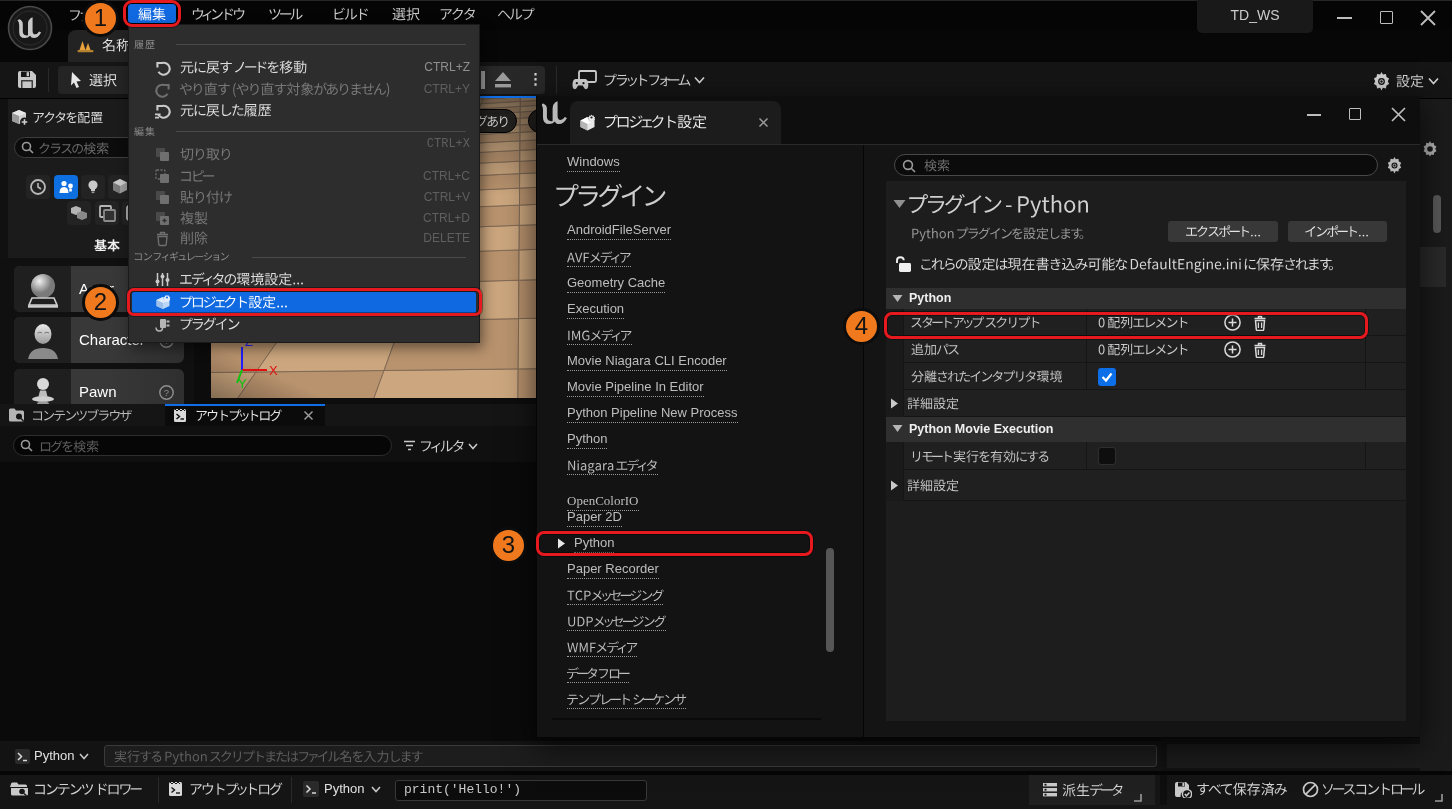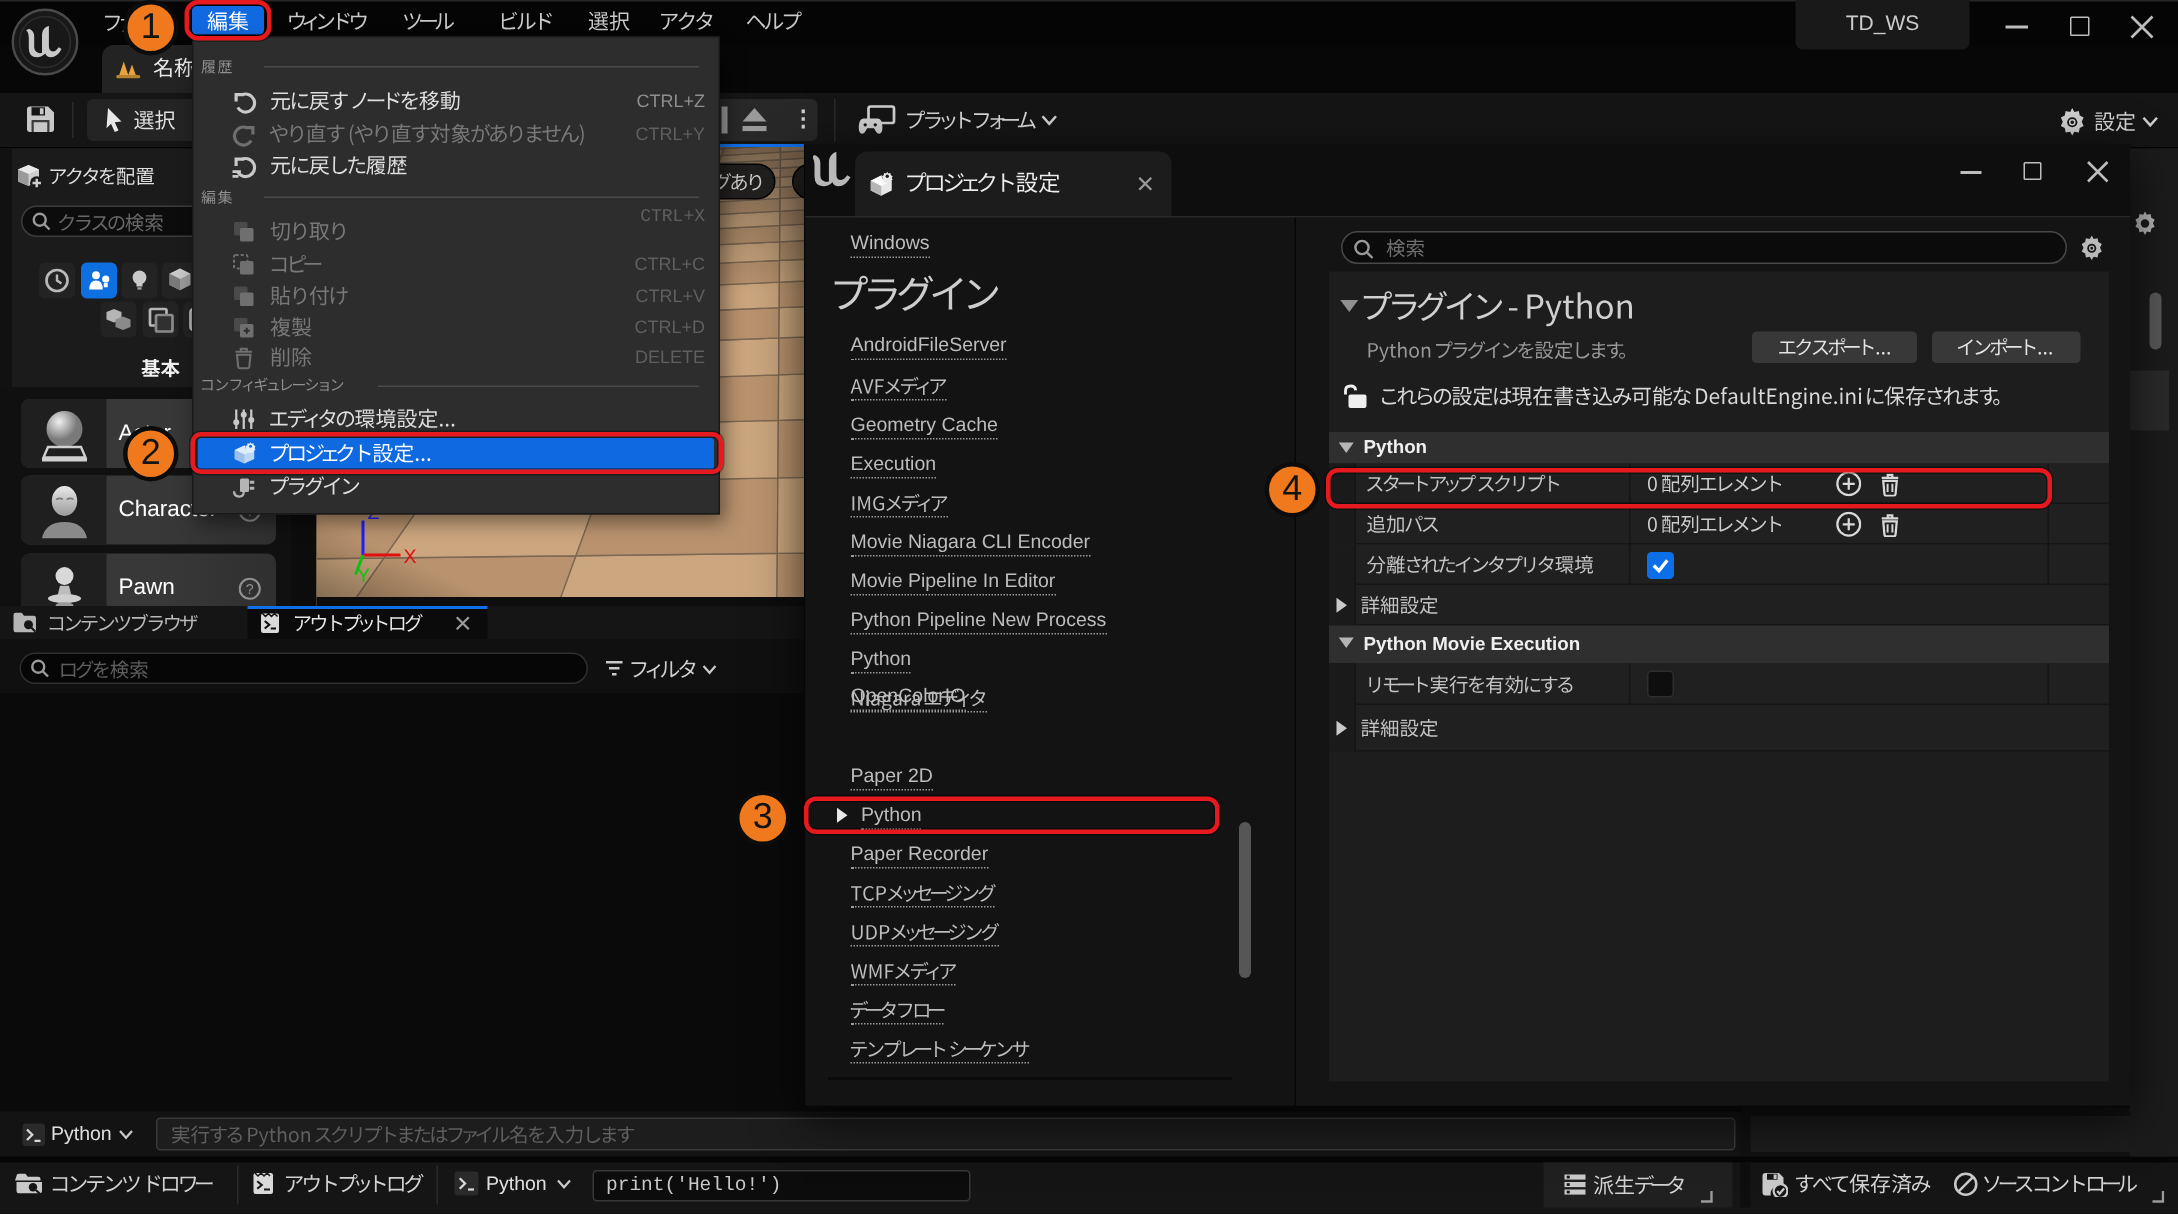--- a/index.html
+++ b/index.html
@@ -783,21 +783,21 @@
       <use href="#g86" x="212.5"></use>
       <use href="#g88" x="268.8"></use>
       <use href="#g86" x="307.6"></use>
       <use href="#g89" x="372.1"></use>
       <use href="#g67" x="457.1"></use>
       <use href="#g7" x="530.6"></use>
       <use href="#g17" x="604.1"></use>
     </g>
   </svg>
 <div class="a" style="left:567px;top:474px;width:91px;height:1px;border-bottom:1px dotted #9a9a9a"></div>
-<span class="a" style="left:567px;top:456px;font-family:Liberation Sans, sans-serif;font-size:13px;font-weight:normal;color:#bdbdbd;border-bottom:1px dotted #9a9a9a;padding-bottom:1px;line-height:15.6px;white-space:nowrap">OpenColorIO</span>
+<span class="a" style="left:567px;top:493px;font-family:Liberation Serif, serif;font-size:13px;font-weight:normal;color:#bdbdbd;border-bottom:1px dotted #9a9a9a;padding-bottom:1px;line-height:15.6px;white-space:nowrap">OpenColorIO</span>
 <span class="a" style="left:567px;top:509.2px;font-family:'Liberation Sans',sans-serif;font-size:13px;font-weight:normal;color:#bdbdbd;border-bottom:1px dotted #9a9a9a;padding-bottom:1px;line-height:15.6px;white-space:nowrap">Paper 2D</span>
 <svg class="a" style="left:557px;top:538px" width="9" height="11" viewBox="0 0 9 11">
     <path d="M1 0.5 L8 5.5 L1 10.5 Z" fill="#e8e8e8"></path>
   </svg>
 <span class="a" style="left:574px;top:535.2px;font-family:'Liberation Sans',sans-serif;font-size:13px;font-weight:normal;color:#bdbdbd;border-bottom:1px dotted #9a9a9a;padding-bottom:1px;line-height:15.6px;white-space:nowrap">Python</span>
 <span class="a" style="left:567px;top:561.2px;font-family:'Liberation Sans',sans-serif;font-size:13px;font-weight:normal;color:#bdbdbd;border-bottom:1px dotted #9a9a9a;padding-bottom:1px;line-height:15.6px;white-space:nowrap">Paper Recorder</span>
 <svg class="a" style="left:567px;top:586.5px" width="98.5" height="17.9">
     <g transform="translate(0,13.3) scale(0.1300)" fill="#bdbdbd">
       <use href="#g90" x="0"></use>
       <use href="#g91" x="59.9"></use>

